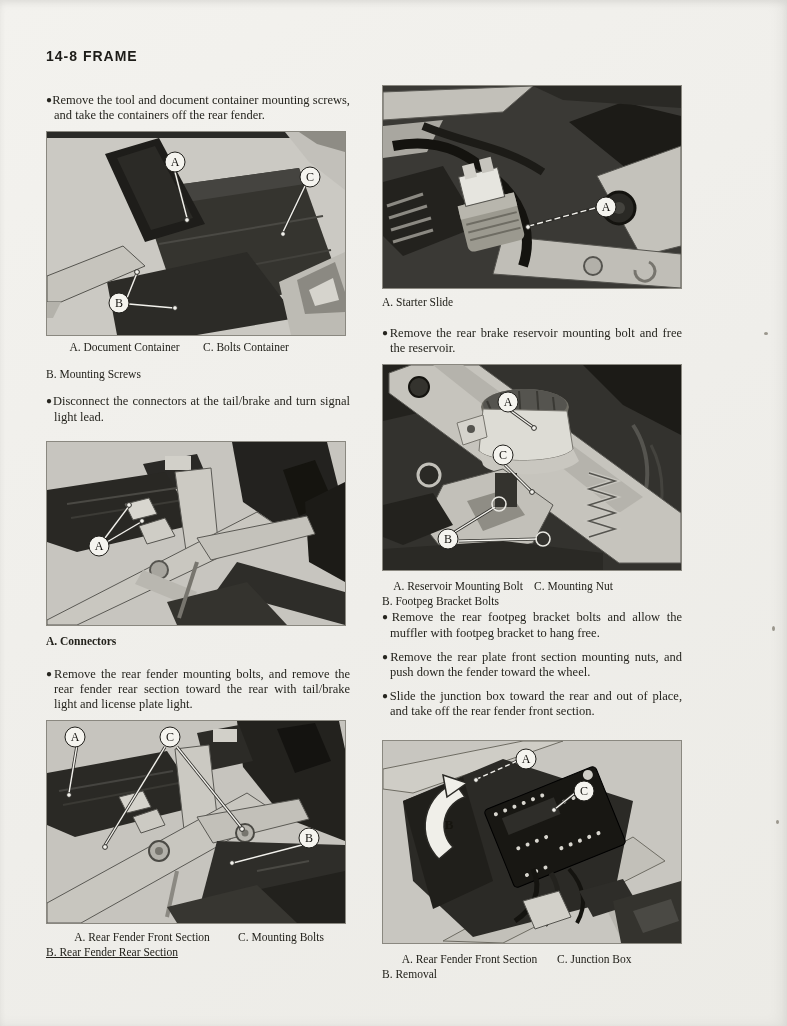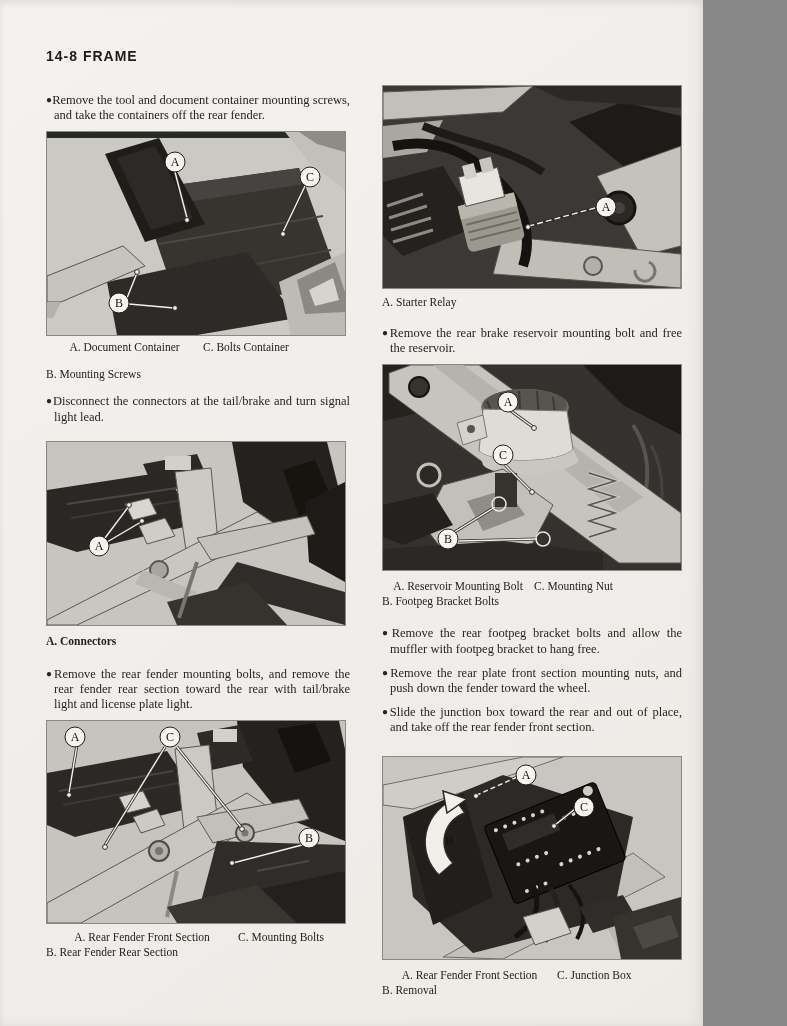--- a/index.html
+++ b/index.html
@@ -1,17 +1,17 @@
 <!DOCTYPE html>
 <html><head>
 <meta charset="utf-8">
 <style>
   html,body{margin:0;padding:0;background:#888;}
   .page{
-    position:relative; width:703px; height:1026px;
+    position:relative; width:787px; height:1026px;
     background:linear-gradient(145deg,#f3f2ee 0%,#efeeea 55%,#ecebe6 100%);
     font-family:"Liberation Serif", serif;
     color:#26251f; overflow:hidden;
     box-shadow:inset -6px 0 14px rgba(0,0,0,0.05), inset 0 3px 6px rgba(0,0,0,0.06);
   }
   .page-title{
     position:absolute; left:46px; top:48px;
     font-family:"Liberation Sans", sans-serif;
     font-weight:bold; font-size:14px; letter-spacing:1px; color:#1d1c18;
   }
@@ -215,21 +215,21 @@
       </svg>
       <div class="callout" style="left:28px;top:16px;">A</div>
       <div class="callout" style="left:123px;top:16px;">C</div>
       <div class="callout" style="left:262px;top:117px;">B</div>
     </div>
 
     <div class="cap cap-row fig3-caps">
       <span class="c1">A. Rear Fender Front Section</span>
       <span>C. Mounting Bolts</span>
     </div>
-    <div class="cap" style="margin-bottom:13px;">B. Rear Fender Rear Section</div>
+    <div class="cap" style="margin-bottom:13px;text-decoration:underline;">B. Rear Fender Rear Section</div>
 
 
   </div>
 
   <div class="col col-right">
 
     <div class="photo" style="width:298px;height:202px;margin:0 0 6px 0;">
       <svg width="298" height="202" viewBox="0 0 298 202">
         <rect x="0" y="0" width="298" height="202" fill="#3a3935"></rect>
 
@@ -274,21 +274,21 @@
         <g stroke="#f2f1ec" stroke-width="1.4" stroke-dasharray="6 3">
             <line x1="212" y1="122" x2="146" y2="140"></line>
           </g>
         <g fill="#f2f1ec" stroke="#2e2d29" stroke-width="1">
             <circle cx="145" cy="141" r="2.4"></circle>
           </g>
       </svg>
       <div class="callout" style="left:223px;top:121px;">A</div>
     </div>
 
-    <div class="cap" style="margin-bottom:15px;">A. Starter Relay</div>
+    <div class="cap" style="margin-bottom:15px;">A. Starter Slide</div>
 
     <p class="bullet-item"><span class="bullet-glyph">●</span><span>Remove the rear brake reservoir mounting bolt and free the reservoir.</span></p>
 
     <div class="photo" style="width:298px;height:205px;margin:7px 0 8px 0;">
       <svg width="298" height="205" viewBox="0 0 298 205">
         <rect x="0" y="0" width="298" height="205" fill="#33322e"></rect>
 
         <polygon points="0,0 90,0 70,40 0,56" fill="#23221e"></polygon>
         <polygon points="200,0 298,0 298,70 240,40" fill="#1c1b17"></polygon>
         <path d="M250,60 C270,90 268,130 250,160" stroke="#55544f" stroke-width="4" fill="none"></path>
@@ -349,21 +349,21 @@
       </svg>
       <div class="callout" style="left:125px;top:37px;">A</div>
       <div class="callout" style="left:120px;top:90px;">C</div>
       <div class="callout" style="left:65px;top:174px;">B</div>
     </div>
 
     <div class="cap cap-row fig5-caps">
       <span class="c1">A. Reservoir Mounting Bolt</span>
       <span>C. Mounting Nut</span>
     </div>
-    <div class="cap" style="margin-bottom:16px;">B. Footpeg Bracket Bolts</div>
+    <div class="cap" style="">B. Footpeg Bracket Bolts</div>
 
     <p class="bullet-item"><span class="bullet-glyph">●</span><span>Remove the rear footpeg bracket bolts and allow the muffler with footpeg bracket to hang free.</span></p>
     <p class="bullet-item"><span class="bullet-glyph">●</span><span>Remove the rear plate front section mounting nuts, and push down the fender toward the wheel.</span></p>
     <p class="bullet-item"><span class="bullet-glyph">●</span><span>Slide the junction box toward the rear and out of place, and take off the rear fender front section.</span></p>
 
     <div class="photo" style="width:298px;height:202px;margin:20px 0 8px 0;">
       <svg width="298" height="202" viewBox="0 0 298 202">
         <rect x="0" y="0" width="298" height="202" fill="#c8c6c0"></rect>
 
         <polygon points="0,28 140,0 180,0 30,52 0,48" fill="#cfcdc6" stroke="#6e6c63" stroke-width="1"></polygon>

